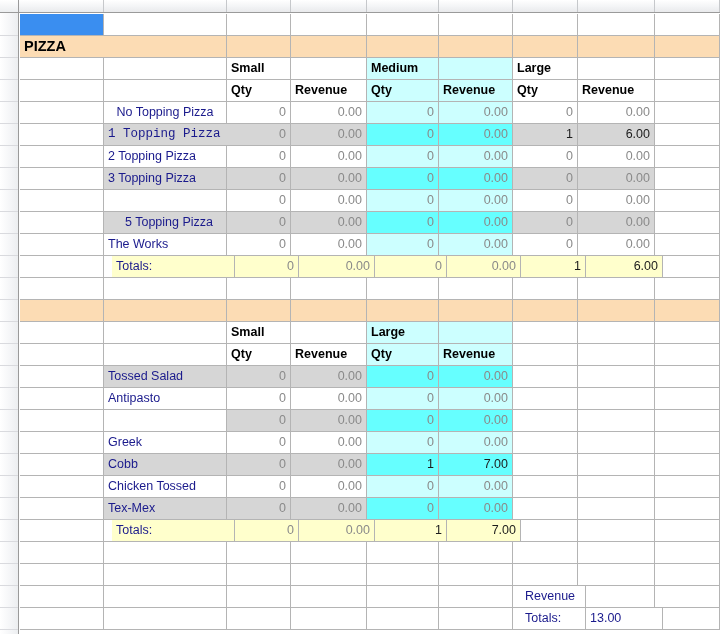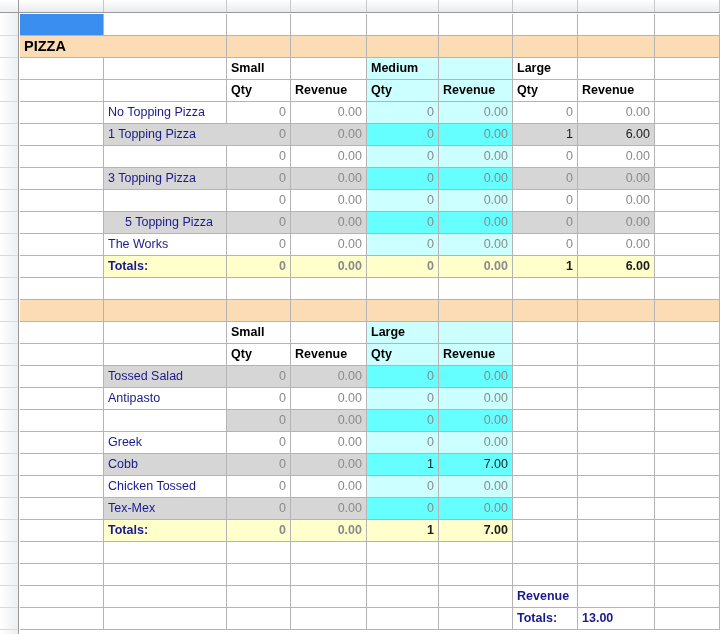--- a/index.html
+++ b/index.html
@@ -63,21 +63,21 @@
   .bg-gray    {background:#d6d6d6;}
   .bg-cyan-lt {background:#ccffff;}
   .bg-cyan-br {background:#66ffff;}
   .bg-yellow  {background:#ffffcc;}
   .bg-peach   {background:#fcdcb4;}
   .bg-select  {background:#3a8ef0;}
 
   .c-navy {color:#1a1a8c;}
   .c-gray {color:#8a8a8a;}
   .c-dark {color:#1c1c1c;}
-  .bold   {font-weight:bold;}
+  .bold   {font-weight:normal;margin-left:8px;}
 
   .sec-title{font-size:14.5px;font-weight:bold;color:#000;line-height:21px;}
   .hdr-label{font-size:12.5px;font-weight:bold;color:#000;line-height:21px;}
 </style>
 </head>
 <body>
 
 <div id="sheet">
     <div class="colhdr-strip"></div>
     <div class="colhdr-cell" style="left: 20px; width: 84px;"></div>
@@ -387,34 +387,35 @@
     <div class="cell bg-cyan-lt hdr-label t-left" style="left: 367px; top: 58px; width: 72px; height: 22px;">Medium</div>
     <div class="cell bg-cyan-lt" style="left: 439px; top: 58px; width: 74px; height: 22px;"></div>
     <div class="cell bg-white hdr-label t-left" style="left: 513px; top: 58px; width: 65px; height: 22px;">Large</div>
     <div class="cell bg-white" style="left: 578px; top: 58px; width: 77px; height: 22px;"></div>
     <div class="cell bg-white hdr-label t-left" style="left: 227px; top: 80px; width: 64px; height: 22px;">Qty</div>
     <div class="cell bg-white hdr-label t-left" style="left: 291px; top: 80px; width: 76px; height: 22px;">Revenue</div>
     <div class="cell bg-cyan-lt hdr-label t-left" style="left: 367px; top: 80px; width: 72px; height: 22px;">Qty</div>
     <div class="cell bg-cyan-lt hdr-label t-left" style="left: 439px; top: 80px; width: 74px; height: 22px;">Revenue</div>
     <div class="cell bg-white hdr-label t-left" style="left: 513px; top: 80px; width: 65px; height: 22px;">Qty</div>
     <div class="cell bg-white hdr-label t-left" style="left: 578px; top: 80px; width: 77px; height: 22px;">Revenue</div>
-    <div class="cell bg-white c-navy t-left" style="left: 104px; top: 102px; width: 123px; height: 22px;">No Topping Pizza</div>
+    <div class="cell bg-white c-navy t-left" style="left: 104px; top: 102px; width: 123px; height: 22px; text-align: center;">No Topping Pizza</div>
     <div class="cell bg-white t-right c-gray" style="left: 227px; top: 102px; width: 64px; height: 22px;">0</div>
     <div class="cell bg-white t-right c-gray" style="left: 291px; top: 102px; width: 76px; height: 22px;">0.00</div>
     <div class="cell bg-cyan-lt t-right c-gray" style="left: 367px; top: 102px; width: 72px; height: 22px;">0</div>
     <div class="cell bg-cyan-lt t-right c-gray" style="left: 439px; top: 102px; width: 74px; height: 22px;">0.00</div>
     <div class="cell bg-white t-right c-gray" style="left: 513px; top: 102px; width: 65px; height: 22px;">0</div>
     <div class="cell bg-white t-right c-gray" style="left: 578px; top: 102px; width: 77px; height: 22px;">0.00</div>
-    <div class="cell bg-gray c-navy t-left" style="left: 104px; top: 124px; width: 131px; height: 22px;">1 Topping Pizza</div>
+    <div class="cell bg-gray c-navy t-left" style="left: 104px; top: 124px; width: 131px; height: 22px; font-family: Liberation Mono, monospace;">1 Topping Pizza</div>
     <div class="cell bg-gray t-right c-gray" style="left: 227px; top: 124px; width: 64px; height: 22px;">0</div>
     <div class="cell bg-gray t-right c-gray" style="left: 291px; top: 124px; width: 76px; height: 22px;">0.00</div>
     <div class="cell bg-cyan-br t-right c-gray" style="left: 367px; top: 124px; width: 72px; height: 22px;">0</div>
     <div class="cell bg-cyan-br t-right c-gray" style="left: 439px; top: 124px; width: 74px; height: 22px;">0.00</div>
     <div class="cell bg-gray t-right c-dark" style="left: 513px; top: 124px; width: 65px; height: 22px;">1</div>
     <div class="cell bg-gray t-right c-dark" style="left: 578px; top: 124px; width: 77px; height: 22px;">6.00</div>
+    <div class="cell bg-white c-navy t-left" style="left: 104px; top: 146px; width: 123px; height: 22px;">2 Topping Pizza</div>
     <div class="cell bg-white t-right c-gray" style="left: 227px; top: 146px; width: 64px; height: 22px;">0</div>
     <div class="cell bg-white t-right c-gray" style="left: 291px; top: 146px; width: 76px; height: 22px;">0.00</div>
     <div class="cell bg-cyan-lt t-right c-gray" style="left: 367px; top: 146px; width: 72px; height: 22px;">0</div>
     <div class="cell bg-cyan-lt t-right c-gray" style="left: 439px; top: 146px; width: 74px; height: 22px;">0.00</div>
     <div class="cell bg-white t-right c-gray" style="left: 513px; top: 146px; width: 65px; height: 22px;">0</div>
     <div class="cell bg-white t-right c-gray" style="left: 578px; top: 146px; width: 77px; height: 22px;">0.00</div>
     <div class="cell bg-gray c-navy t-left" style="left: 104px; top: 168px; width: 123px; height: 22px;">3 Topping Pizza</div>
     <div class="cell bg-gray t-right c-gray" style="left: 227px; top: 168px; width: 64px; height: 22px;">0</div>
     <div class="cell bg-gray t-right c-gray" style="left: 291px; top: 168px; width: 76px; height: 22px;">0.00</div>
     <div class="cell bg-cyan-br t-right c-gray" style="left: 367px; top: 168px; width: 72px; height: 22px;">0</div>

